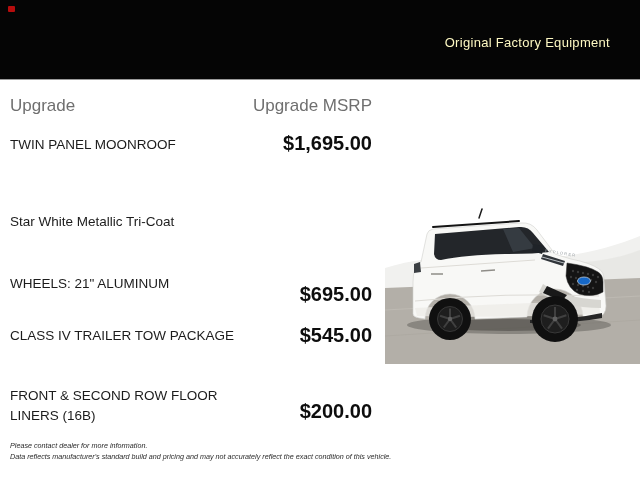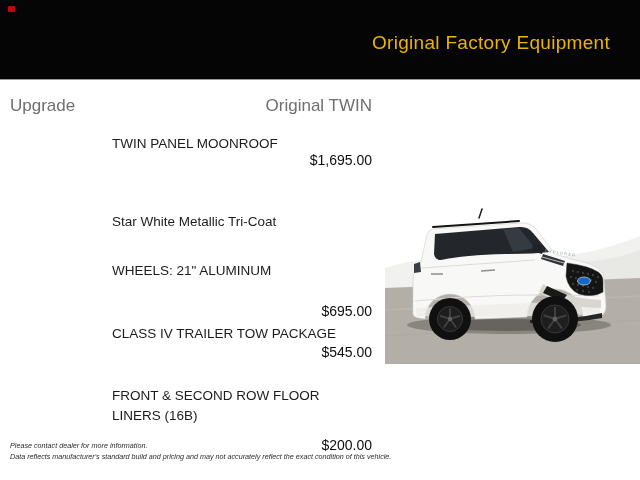--- a/index.html
+++ b/index.html
@@ -5,30 +5,30 @@
   html,body{margin:0;padding:0;}
   body{
     width:640px;height:480px;position:relative;overflow:hidden;
     background:#ffffff;font-family:"Liberation Sans",sans-serif;
   }
   .header{
     position:absolute;top:0;left:0;width:640px;height:80px;background:#050505;
     display:flex;align-items:center;justify-content:flex-end;
     padding-right:30px;box-sizing:border-box;border-bottom:1px solid #9a9a9a;
   }
-  .header-title{color:#eab308;font-size:19px;letter-spacing:.3px;padding-top:6px;}
+  .header-title{color:#fef9c3;font-size:13px;letter-spacing:.3px;padding-top:6px;}
   .rec-dot{position:absolute;top:6px;left:8px;width:7px;height:6px;background:#b60d0d;border-radius:1px;}
   .col-headers{
     position:absolute;left:10px;top:96px;width:362px;
     display:flex;justify-content:space-between;
     font-size:17px;color:#6f6f6f;
   }
-  .row{position:absolute;left:10px;width:362px;display:flex;justify-content:space-between;align-items:flex-end;flex-direction:column;}
+  .row{position:absolute;left:10px;width:362px;display:flex;justify-content:space-between;align-items:center;}
   .row .label{font-size:13.5px;color:#1c1c1c;width:260px;line-height:1.45;}
-  .row .price{font-size:14px;font-weight:normal;color:#0d0d0d;text-align:right;white-space:nowrap;}
+  .row .price{font-size:20px;font-weight:bold;color:#0d0d0d;text-align:right;white-space:nowrap;}
   .row-1{top:134px}.row-2{top:212px}.row-3{top:261px}.row-4{top:324px}.row-5{top:386px}
   .row-1 .price{margin-top:-2px}
   .row-2 .price{margin-top:3px}
   .row-3 .price{margin-top:22px}
   .row-4 .price{margin-top:0}
   .row-5 .price{margin-top:12px}
   .photo{position:absolute;left:385px;top:168px;width:255px;height:196px;}
   .footer{
     position:absolute;left:10px;top:441px;width:420px;
     font-style:italic;font-size:7.2px;color:#2b2b2b;line-height:1.5;
@@ -37,21 +37,21 @@
 </head>
 <body>
 
 <div class="header">
   <div class="header-title">Original Factory Equipment</div>
 </div>
 <div class="rec-dot"></div>
 
 <div class="col-headers">
   <span>Upgrade</span>
-  <span>Original TWIN</span>
+  <span>Upgrade MSRP</span>
 </div>
 
 <div class="row row-1">
   <div class="label">
     <div>TWIN PANEL MOONROOF</div>
     <div></div>
   </div>
   <div class="price">$1,695.00</div>
 </div>
 <div class="row row-2">

